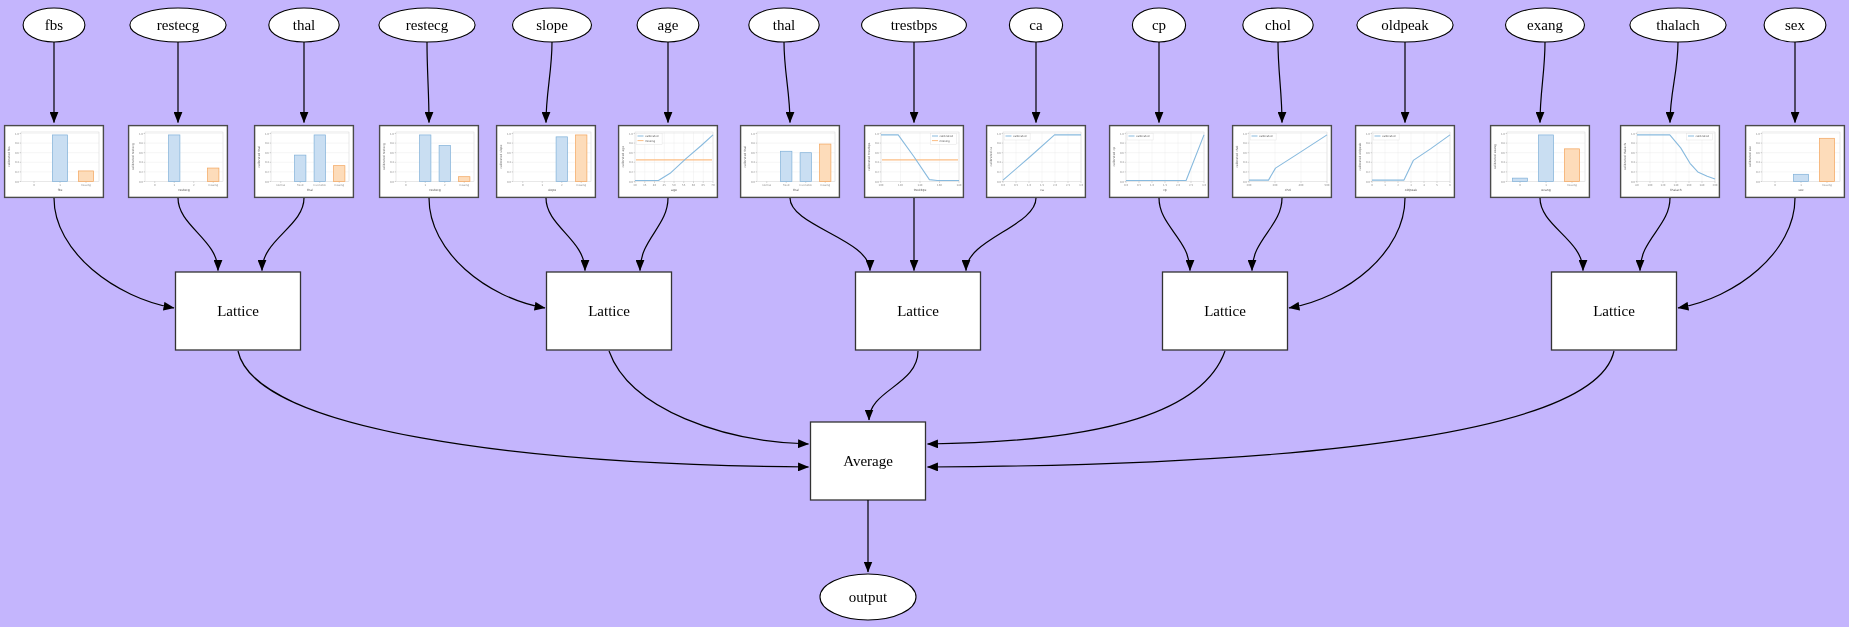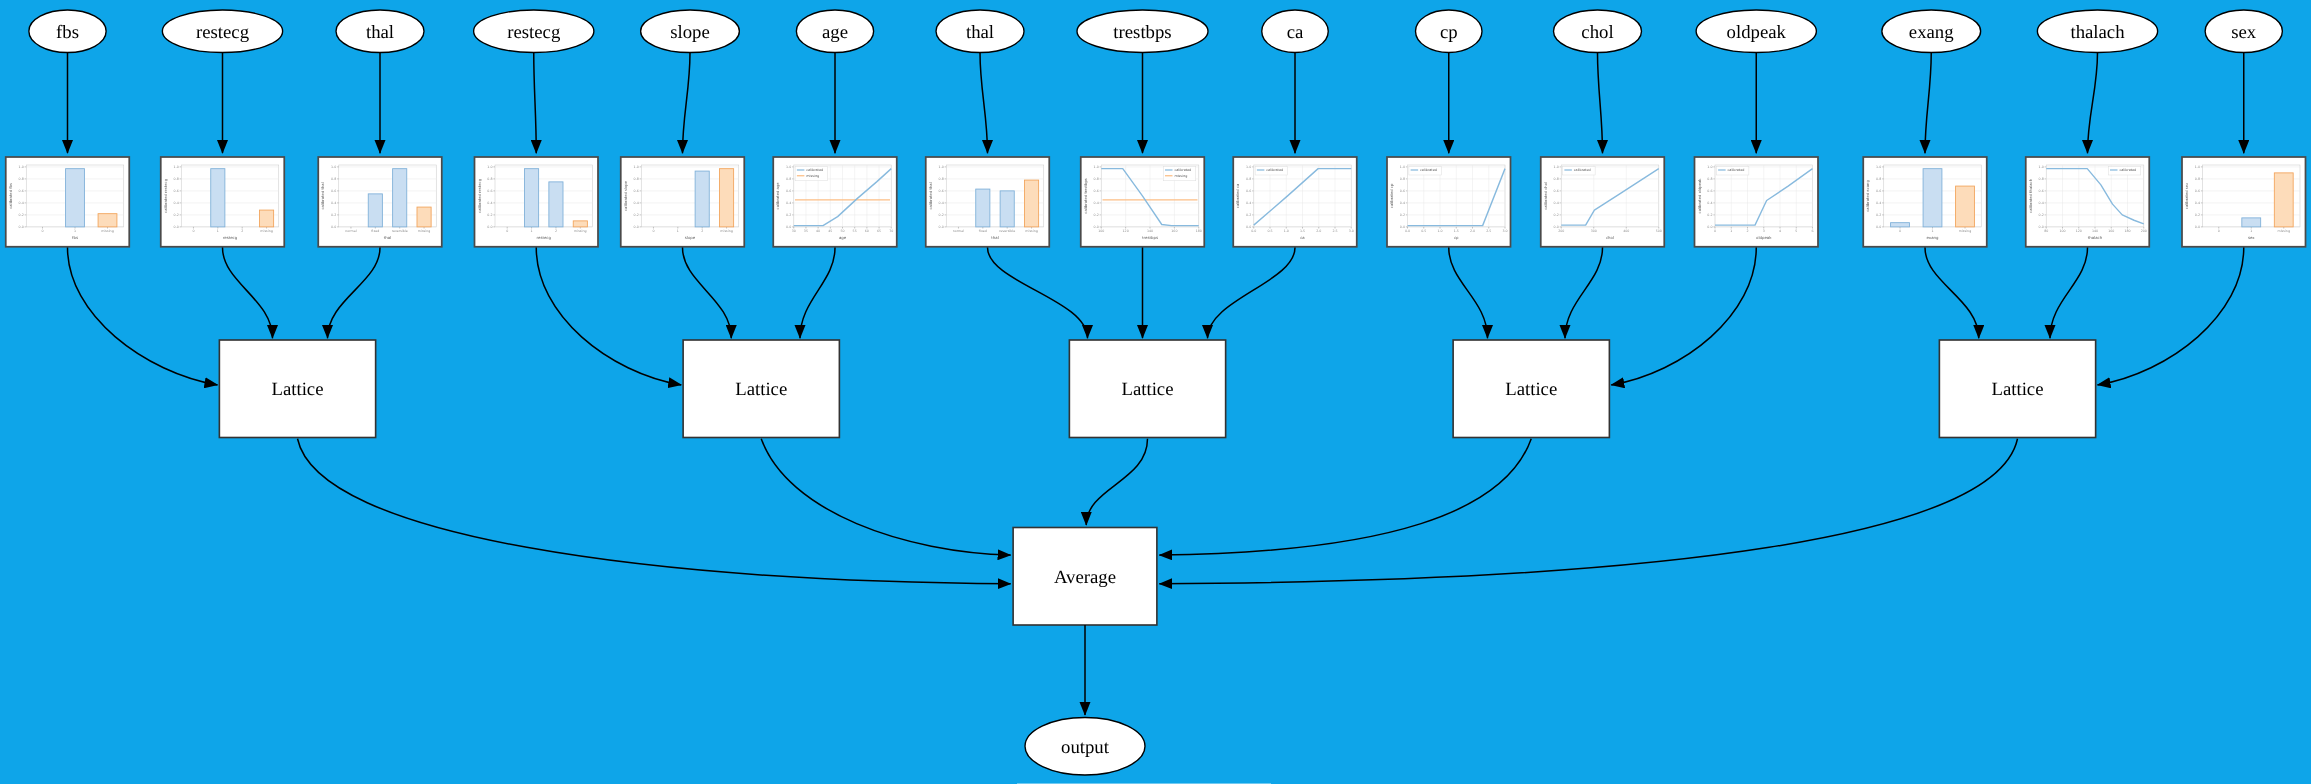--- a/index.html
+++ b/index.html
@@ -1,16 +1,16 @@
 <!DOCTYPE html>
 <html><head>
 <meta charset="utf-8">
 <style>
   html,body{margin:0;padding:0;background:#ffffff;}
-  #stage{position:relative;width:1849px;height:627px;background:#0ea5e9;overflow:hidden;
+  #stage{position:relative;width:1849px;height:627px;background:#c4b5fd;overflow:hidden;
          font-family:"Liberation Serif","DejaVu Serif",serif;}
   svg{position:absolute;left:0;top:0;}
   .node-label{font-family:"Liberation Serif","DejaVu Serif",serif;font-size:15px;fill:#000;}
   .chart-text{font-family:"DejaVu Sans","Liberation Sans",sans-serif;}
 </style>
 </head>
 <body>
 
 <div id="stage">
   <svg id="diagram" width="1849" height="627" viewBox="0 0 1849 627">

